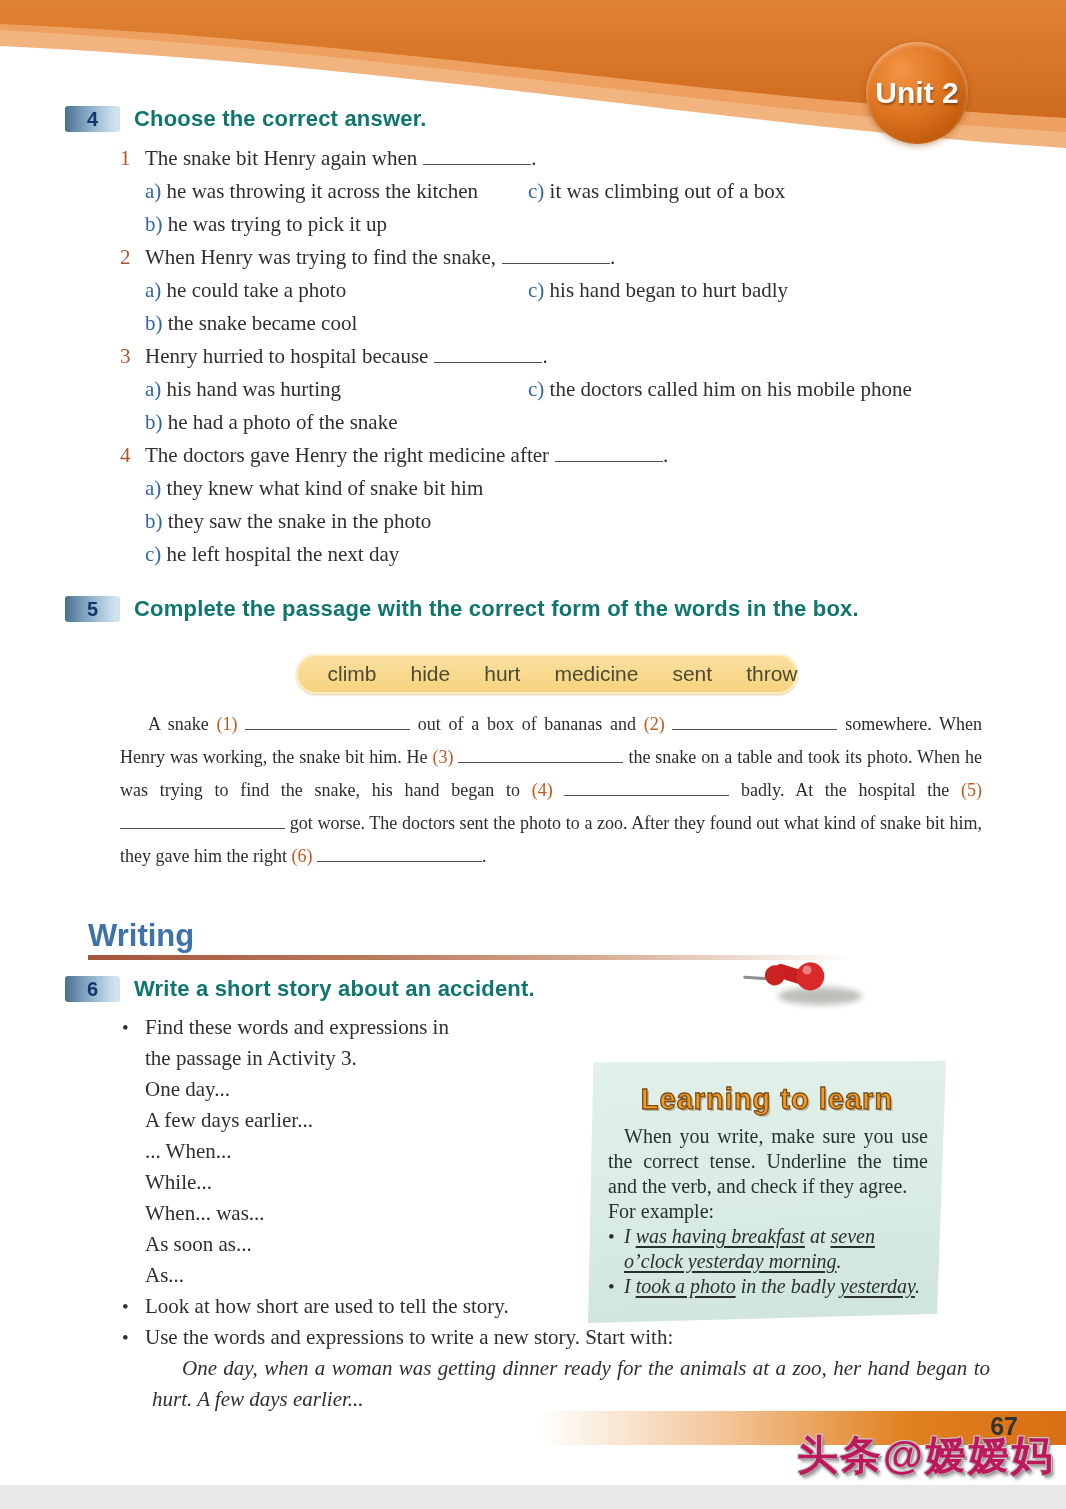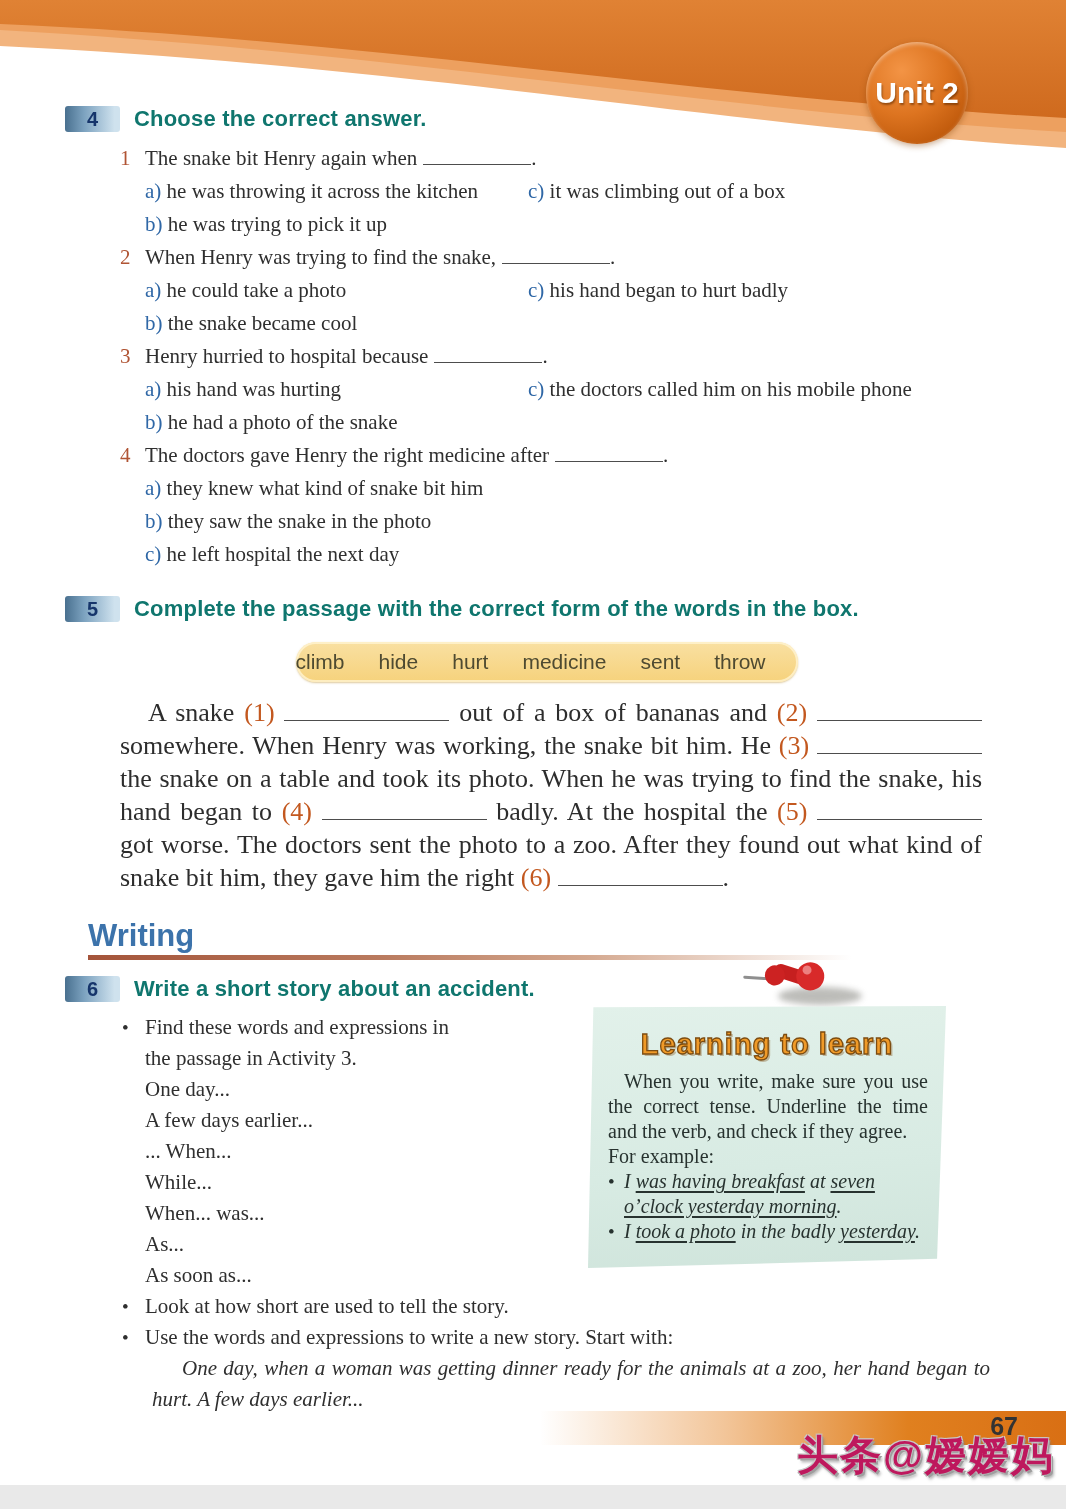--- a/index.html
+++ b/index.html
@@ -28,45 +28,45 @@
   .questions{margin-left:55px;font-size:21px;line-height:33px;}
   .qstem-line{display:flex;align-items:baseline;}
   .qnum{color:#b05434;width:25px;flex:0 0 25px;}
   .qblank{display:inline-block;width:108px;border-bottom:1.5px solid #4d4d4d;height:20px;margin-left:6px;}
   .orow{display:flex;margin-left:25px;}
   .opt{white-space:nowrap;}
   .opt.colA{flex:0 0 383px;}
   .oletter{color:#2f67a6;}
 
   
-  .word-box{margin:20px auto 14px auto;width:502px;height:40px;border-radius:20px;
+  .word-box{margin:32px auto 14px auto;width:502px;height:40px;border-radius:20px;
       background:linear-gradient(#f9e0a2,#f6d27c);
       box-shadow:inset 0 0 0 2px rgba(255,244,210,.8), 0 1px 2px rgba(190,150,60,.5);
-      display:flex;align-items:center;justify-content:flex-start;gap:34px;
+      display:flex;align-items:center;justify-content:flex-end;gap:34px;
       font-family:"Liberation Sans",sans-serif;font-size:21px;color:#4e4a31;}
-  .passage{margin-left:55px;width:862px;text-align:justify;text-indent:28px;font-size:26px;line-height:33px;color:#2d2d2d;}
+  .passage{margin-left:55px;width:862px;text-align:justify;text-indent:28px;font-size:18px;line-height:33px;color:#2d2d2d;}
   .bnum{color:#c3581f;}
   .bline{display:inline-block;width:165px;border-bottom:1.2px solid #4d4d4d;height:16px;}
 
   
   .writing-h{position:absolute;left:88px;top:918px;}
   .writing-h .wtxt{font-family:"Liberation Sans",sans-serif;font-weight:bold;font-size:31px;color:#3c73ab;}
   .writing-rule{margin-top:1px;height:5px;width:830px;
       background:linear-gradient(90deg,#a4543a 0%,#b97a5e 35%,#d4a88f 60%,rgba(218,180,160,0) 92%);}
 
   
   .bullets{margin-left:57px;font-size:21px;line-height:31px;}
   .b-item{display:flex;align-items:baseline;}
   .b-dot{width:23px;flex:0 0 23px;font-size:19px;}
   .b-text1{width:330px;}
   .expr{margin-left:23px;}
   .story{margin-left:30px;margin-top:0;width:838px;text-align:justify;text-indent:30px;font-style:italic;}
 
   
-  .note{position:absolute;left:588px;top:1006px;width:358px;height:262px;
+  .note{position:absolute;left:588px;top:1061px;width:358px;height:262px;
       background:linear-gradient(175deg,#e2f1ea 0%,#d8ebe3 60%,#cfe4db 100%);
       clip-path:polygon(1.5% 0.5%, 100% 0%, 97.5% 96.5%, 0% 100%);
       filter:drop-shadow(3px 5px 5px rgba(90,90,90,.35));}
   .note-title{margin-top:22px;text-align:center;font-family:"Liberation Sans",sans-serif;font-weight:bold;
       font-size:29px;color:#f09a28;-webkit-text-stroke:1.3px #7d4c10;letter-spacing:1px;
       text-shadow:2px 2px 0 rgba(125,76,16,.35);}
   .note-body{padding:8px 18px 0 20px;font-size:20px;line-height:25px;color:#27322f;}
   .note-intro{text-align:justify;text-indent:16px;}
   .note-ex{display:flex;align-items:baseline;font-style:italic;}
   .note-ex .b-dot{width:16px;flex:0 0 16px;font-style:normal;}
@@ -209,22 +209,22 @@
       <div class="b-item">
         <span class="b-dot">•</span>
         <span class="b-text1">Find these words and expressions in the passage in Activity 3.</span>
       </div>
       <div id="expr-list">
           <div class="expr">One day...</div>
           <div class="expr">A few days earlier...</div>
           <div class="expr">... When...</div>
           <div class="expr">While...</div>
           <div class="expr">When... was...</div>
+          <div class="expr">As soon as...</div>
           <div class="expr">As...</div>
-          <div class="expr">As soon as...</div>
         </div>
       <div class="b-item">
         <span class="b-dot">•</span>
         <span>Look at how short are used to tell the story.</span>
       </div>
       <div class="b-item">
         <span class="b-dot">•</span>
         <span>Use the words and expressions to write a new story. Start with:</span>
       </div>
       <div class="story">One day, when a woman was getting dinner ready for the animals at a zoo, her hand began to hurt. A few days earlier...</div>

